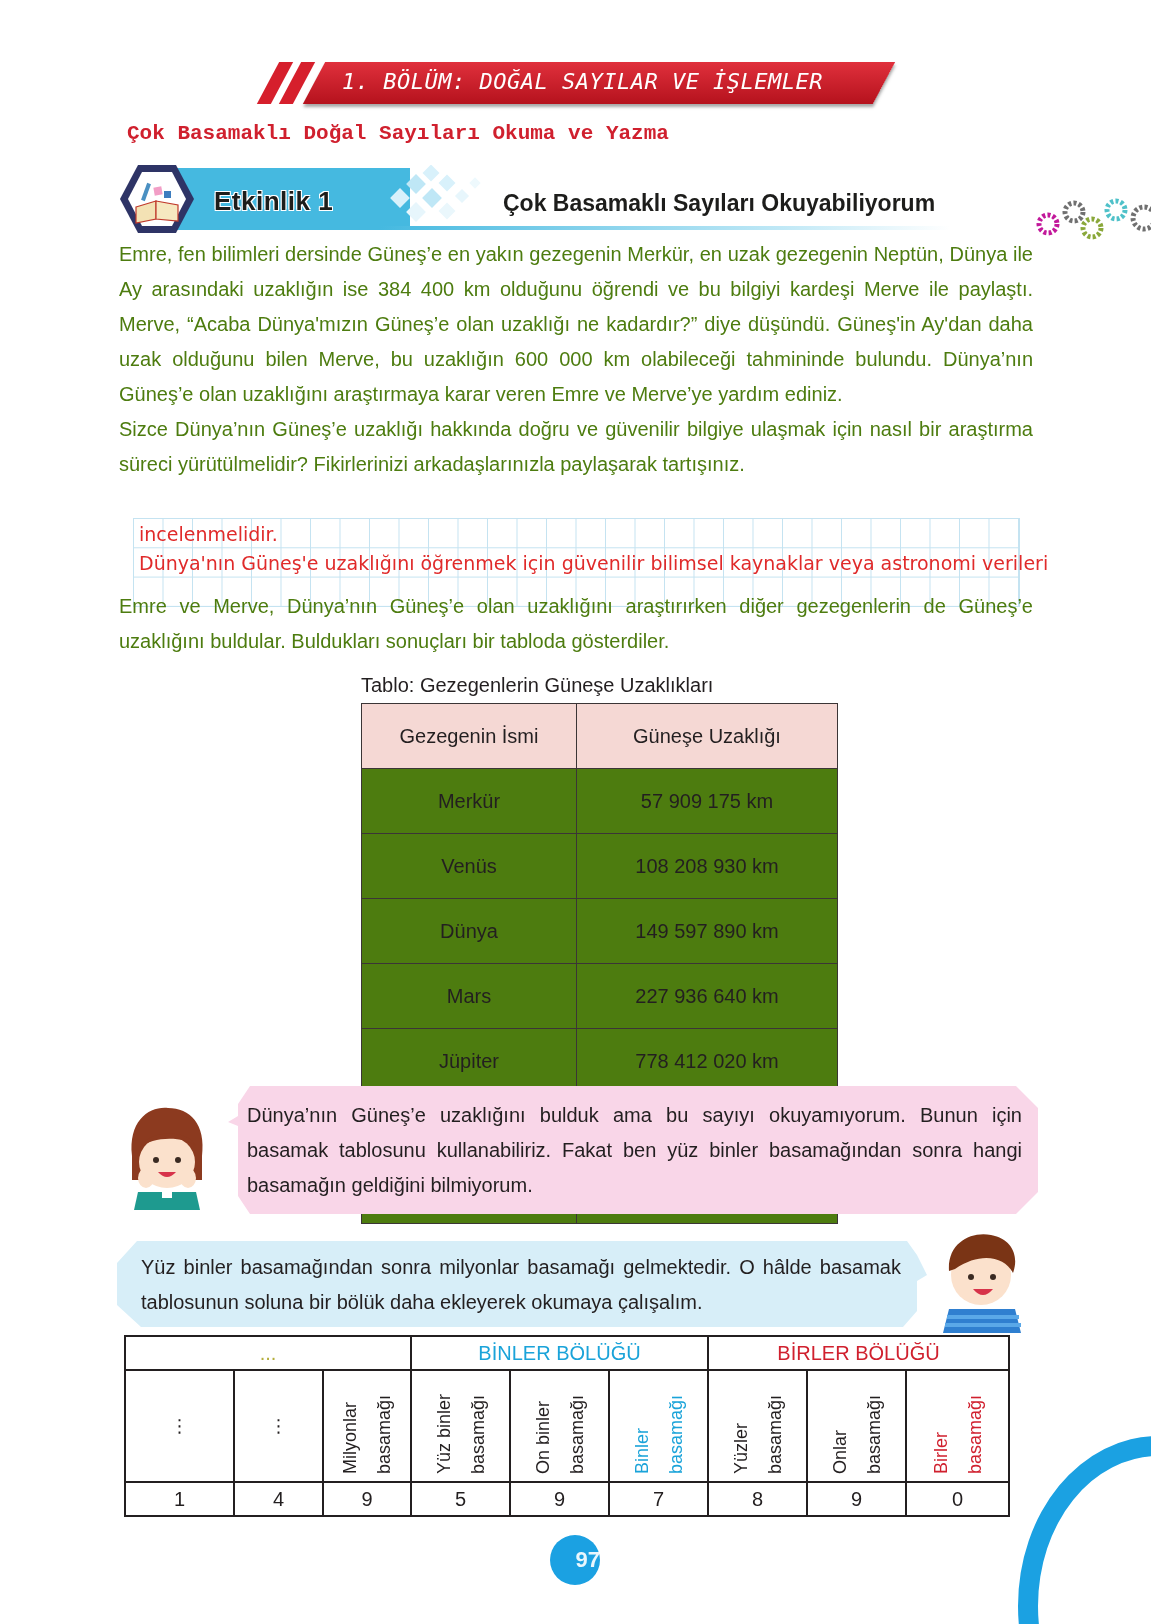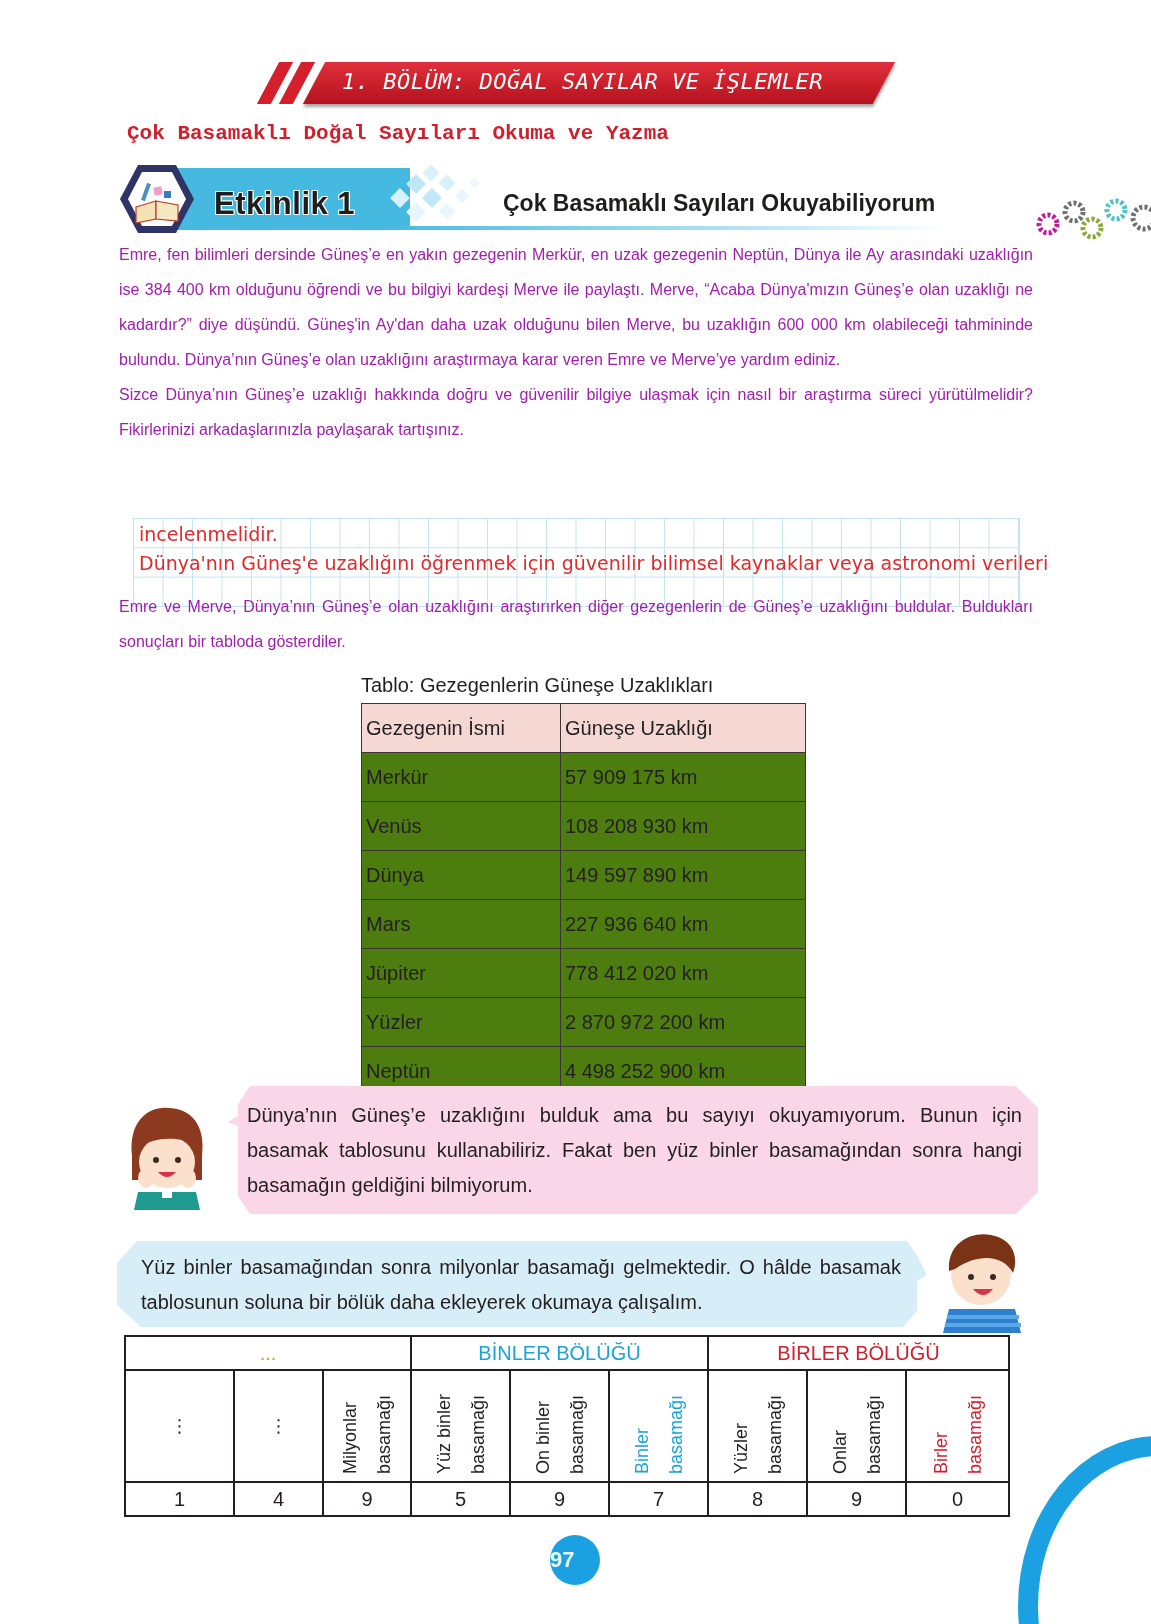--- a/index.html
+++ b/index.html
@@ -11,38 +11,38 @@
   .chapter-stripe { position:absolute; top:0; height:42px; width:14px; background:#d61f2c; transform:skewX(-28deg); }
   .chapter-bar { position:absolute; left:62px; top:0; width:570px; height:42px; background:linear-gradient(#e0303c,#b5121d); transform:skewX(-28deg); box-shadow:2px 3px 3px rgba(0,0,0,.35); }
   .chapter-title { position:absolute; left:90px; top:7px; color:#fff; font-family:"DejaVu Sans Mono", monospace; font-style:italic; font-size:22px; letter-spacing:0.5px; white-space:nowrap; }
 
   .section-title { left:127px; top:122px; color:#d0202e; font-family:Liberation Mono, monospace; font-weight:bold; font-size:21px; white-space:nowrap; }
 
   
   .activity-bar { left:150px; top:168px; width:260px; height:62px; background:#45b9e0; }
   .activity-line { left:380px; top:226px; width:570px; height:4px; background:linear-gradient(90deg,#45b9e0,#bfe8f6 70%, rgba(255,255,255,0)); }
   .hex { left:118px; top:163px; width:78px; height:72px; }
-  .activity-label { left:214px; top:186px; font-weight:bold; font-size:31px; color:#1d1d1b; text-shadow:1px 1px 0 #fff, -1px -1px 0 #fff, 1px -1px 0 #fff, -1px 1px 0 #fff; letter-spacing:0.5px; }
+  .activity-label { left:214px; top:186px; font-weight:bold; font-size:26px; color:#1d1d1b; text-shadow:1px 1px 0 #fff, -1px -1px 0 #fff, 1px -1px 0 #fff, -1px 1px 0 #fff; letter-spacing:0.5px; }
   .diamonds { left:385px; top:165px; width:110px; height:66px; }
   .activity-heading { left:503px; top:190px; font-weight:bold; font-size:23px; color:#1d1d1b; white-space:nowrap; }
   .gears { left:1034px; top:194px; width:117px; height:48px; }
 
-  .para { left:119px; width:914px; font-size:16px; line-height:35px; text-align:justify; color:#a21caf; }
+  .para { left:119px; width:914px; font-size:20px; line-height:35px; text-align:justify; color:#4d7c0f; }
   .para p { margin:0; }
 
   
   .grid-box { left:133px; top:518px; width:886px; height:88px;
     background-image: linear-gradient(#c4e3f1 1px, transparent 1px), linear-gradient(90deg, #c4e3f1 1px, transparent 1px);
     background-size: 29.5px 29.3px; border-right:1px solid #c4e3f1; border-bottom:1px solid #c4e3f1; }
   .answer { left:139px; top:520px; width:940px; color:#e02a2a; font-size:19px; line-height:29px; font-family:"DejaVu Sans", sans-serif; }
   .answer p { margin:0; white-space:nowrap; }
 
   .table-caption { left:361px; top:674px; font-size:20px; }
   table.planets { position:absolute; left:361px; top:703px; border-collapse:collapse; font-size:20px; }
-  table.planets th, table.planets td { border:1.5px solid #3b3536; height:40px; text-align:left; padding:4px; font-weight:normal; }
+  table.planets th, table.planets td { border:1.5px solid #3b3536; height:40px; text-align:center; padding:12px; font-weight:normal; }
   table.planets th { background:#f5d8d4; }
   table.planets td { background:#4d7c0f; }
   table.planets .c1 { width:190px; }
   table.planets .c2 { width:236px; }
 
   
   .bubble-pink { left:228px; top:1086px; width:810px; height:128px; background:#f9d6e8; clip-path: polygon(22px 0, 788px 0, 810px 22px, 810px 106px, 788px 128px, 22px 128px, 10px 110px, 10px 40px, 0 36px, 10px 30px, 10px 18px); }
   .bubble-pink-text { left:247px; top:1098px; width:775px; font-size:20px; line-height:35px; text-align:justify; }
   .bubble-pink-text p, .bubble-blue-text p { margin:0; }
   .bubble-blue { left:117px; top:1241px; width:810px; height:86px; background:#d7eef8; clip-path: polygon(20px 0, 790px 0, 800px 14px, 810px 34px, 800px 40px, 800px 70px, 786px 86px, 24px 86px, 0 64px, 0 22px); }
@@ -57,21 +57,21 @@
   .group-row td { height:32px; font-size:20px; }
   .label-row td { height:110px; }
   .value-row td { height:32px; font-size:20px; }
   .vert { display:inline-block; writing-mode:vertical-rl; transform:rotate(180deg); font-size:18px; line-height:34px; text-align:left; height:100px; }
   .vert span { display:block; }
   .dots { font-size:16px; letter-spacing:0; }
   .blue { color:#1aa3d9; }
   .red { color:#d0202e; }
   .olive { color:#b4ad3b; }
 
-  .page-num { left:550px; top:1535px; width:50px; height:50px; border-radius:50%; background:#1ba1e2; color:#e8f6fd; font-weight:bold; font-size:22px; text-align:left; line-height:50px; }
+  .page-num { left:550px; top:1535px; width:50px; height:50px; border-radius:50%; background:#1ba1e2; color:#e8f6fd; font-weight:bold; font-size:22px; text-align:right; line-height:50px; }
   .deco-arc { left:1018px; top:1436px; width:280px; height:340px; border-radius:50%; border:20px solid #1ba1e2; box-sizing:border-box; }
 </style>
 </head>
 <body>
 
 <div class="abs chapter-banner">
   <div class="chapter-stripe" style="left:16px"></div>
   <div class="chapter-stripe" style="left:38px"></div>
   <div class="chapter-bar"></div>
   <div class="chapter-title">1. BÖLÜM: DOĞAL SAYILAR VE İŞLEMLER</div>

